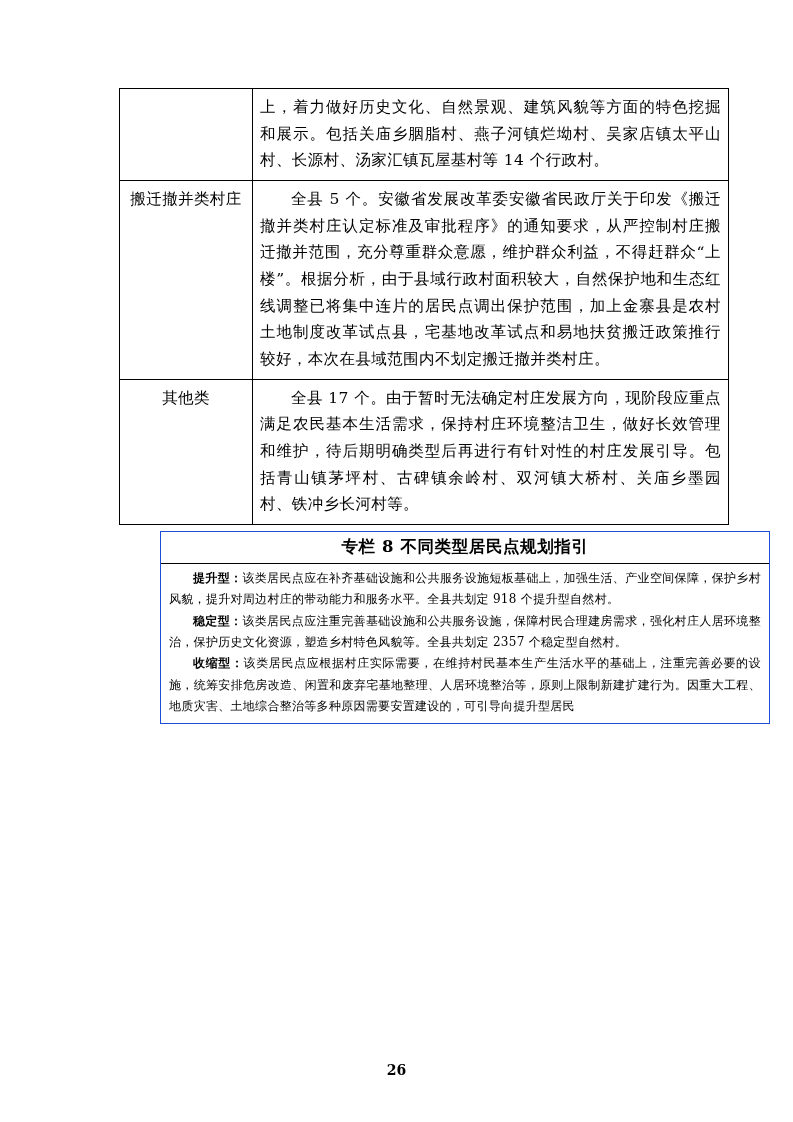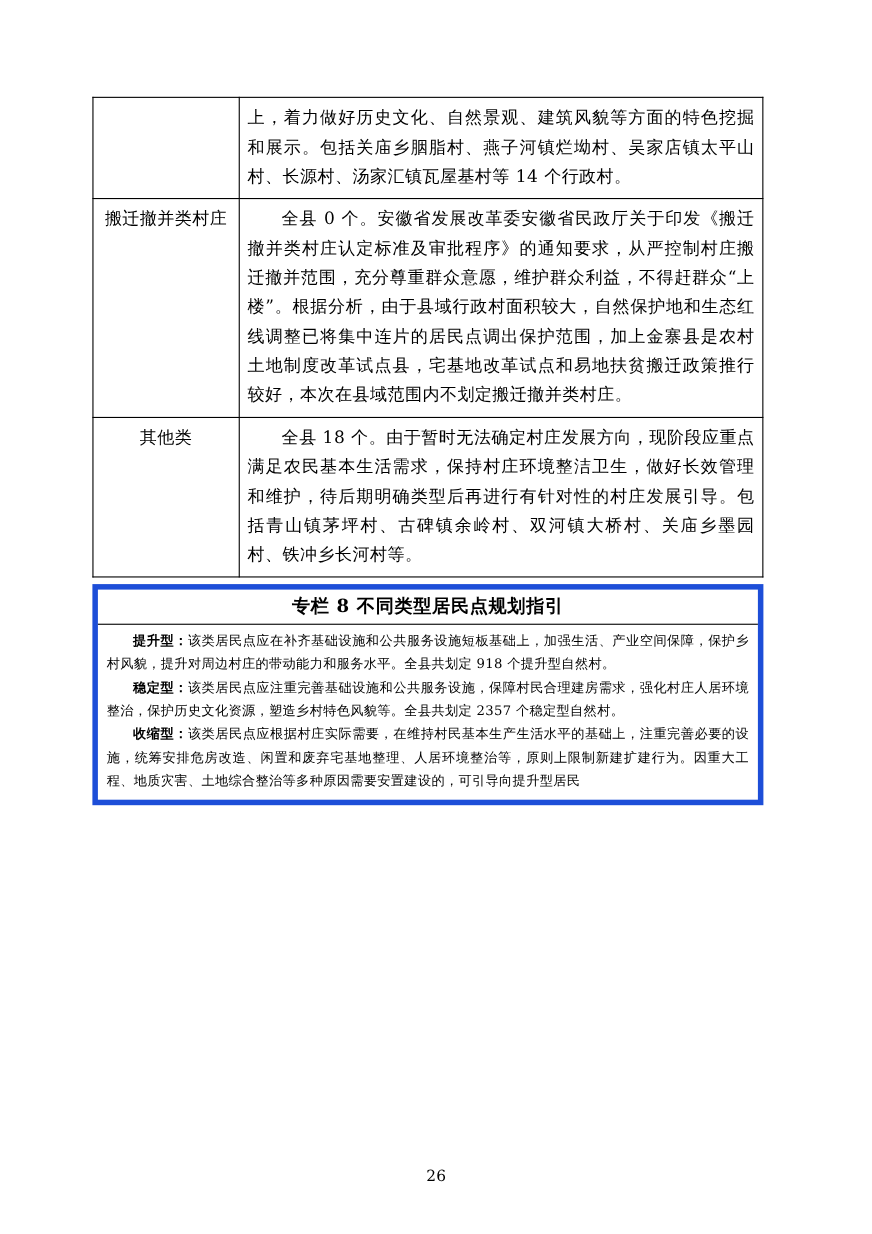--- a/index.html
+++ b/index.html
@@ -13,21 +13,21 @@
     font-family: "DejaVu Serif", "Liberation Serif", serif;
     color: #000000;
     position: relative;
   }
   .page {
     position: absolute;
     top: 0; left: 0;
     width: 793px;
     height: 1101px;
     box-sizing: border-box;
-    padding: 88px 92px 40px 84px;
+    padding: 88px 92px 40px 119px;
   }
   table.doc-table {
     width: 610px;
     border-collapse: collapse;
     table-layout: fixed;
     margin: 0;
   }
   table.doc-table td {
     border: 1px solid #000000;
     padding: 5px 7px 6px 7px;
@@ -53,24 +53,25 @@
   .para {
     font-size: 17px;
     line-height: 2.08;
     text-align: justify;
     text-justify: inter-ideograph;
     text-indent: 2em;
     margin: 14px 0 10px 0;
     letter-spacing: 0.6px;
   }
   .box {
-    border: 5px solid #1d4ed8;
+    border: 1px solid #1d4ed8;
     width: 610px;
     box-sizing: border-box;
     margin-top: 6px;
+    margin-left: 41px;
   }
   .box-title {
     text-align: center;
     font-weight: bold;
     font-size: 16.5px;
     padding: 4px 0 5px 0;
     border-bottom: 1px solid #000000;
     letter-spacing: 0.6px;
   }
   .box-body {
@@ -91,40 +92,41 @@
     font-weight: bold;
   }
   .page-number {
     position: absolute;
     bottom: 44px;
     left: 0;
     width: 793px;
     text-align: center;
     font-size: 14px;
     font-family: "DejaVu Serif", "Liberation Serif", serif;
+    font-weight: bold;
   }
 </style>
 </head>
 <body>
 
 <div class="page">
 
   <table class="doc-table">
     <tbody>
       <tr>
         <td class="label-cell"></td>
         <td class="body-cell">上，着力做好历史文化、自然景观、建筑风貌等方面的特色挖掘和展示。包括关庙乡胭脂村、燕子河镇烂坳村、吴家店镇太平山村、长源村、汤家汇镇瓦屋基村等 14 个行政村。</td>
       </tr>
       <tr>
         <td class="label-cell">搬迁撤并类村庄</td>
-        <td class="body-cell indent2">全县 0 个。安徽省发展改革委安徽省民政厅关于印发《搬迁撤并类村庄认定标准及审批程序》的通知要求，从严控制村庄搬迁撤并范围，充分尊重群众意愿，维护群众利益，不得赶群众“上楼”。根据分析，由于县域行政村面积较大，自然保护地和生态红线调整已将集中连片的居民点调出保护范围，加上金寨县是农村土地制度改革试点县，宅基地改革试点和易地扶贫搬迁政策推行较好，本次在县域范围内不划定搬迁撤并类村庄。</td>
+        <td class="body-cell indent2">全县 5 个。安徽省发展改革委安徽省民政厅关于印发《搬迁撤并类村庄认定标准及审批程序》的通知要求，从严控制村庄搬迁撤并范围，充分尊重群众意愿，维护群众利益，不得赶群众“上楼”。根据分析，由于县域行政村面积较大，自然保护地和生态红线调整已将集中连片的居民点调出保护范围，加上金寨县是农村土地制度改革试点县，宅基地改革试点和易地扶贫搬迁政策推行较好，本次在县域范围内不划定搬迁撤并类村庄。</td>
       </tr>
       <tr>
         <td class="label-cell">其他类</td>
-        <td class="body-cell indent2">全县 18 个。由于暂时无法确定村庄发展方向，现阶段应重点满足农民基本生活需求，保持村庄环境整洁卫生，做好长效管理和维护，待后期明确类型后再进行有针对性的村庄发展引导。包括青山镇茅坪村、古碑镇余岭村、双河镇大桥村、关庙乡墨园村、铁冲乡长河村等。</td>
+        <td class="body-cell indent2">全县 17 个。由于暂时无法确定村庄发展方向，现阶段应重点满足农民基本生活需求，保持村庄环境整洁卫生，做好长效管理和维护，待后期明确类型后再进行有针对性的村庄发展引导。包括青山镇茅坪村、古碑镇余岭村、双河镇大桥村、关庙乡墨园村、铁冲乡长河村等。</td>
       </tr>
     </tbody>
   </table>
 
 
   <div class="box">
     <div class="box-title">专栏 8 不同类型居民点规划指引</div>
     <div class="box-body">
       <p class="first-line">
         <span class="term">提升型：</span><span>该类居民点应在补齐基础设施和公共服务设施短板基础上，加强生活、产业空间保障，保护乡村风貌，提升对周边村庄的带动能力和服务水平。全县共划定 918 个提升型自然村。</span>

